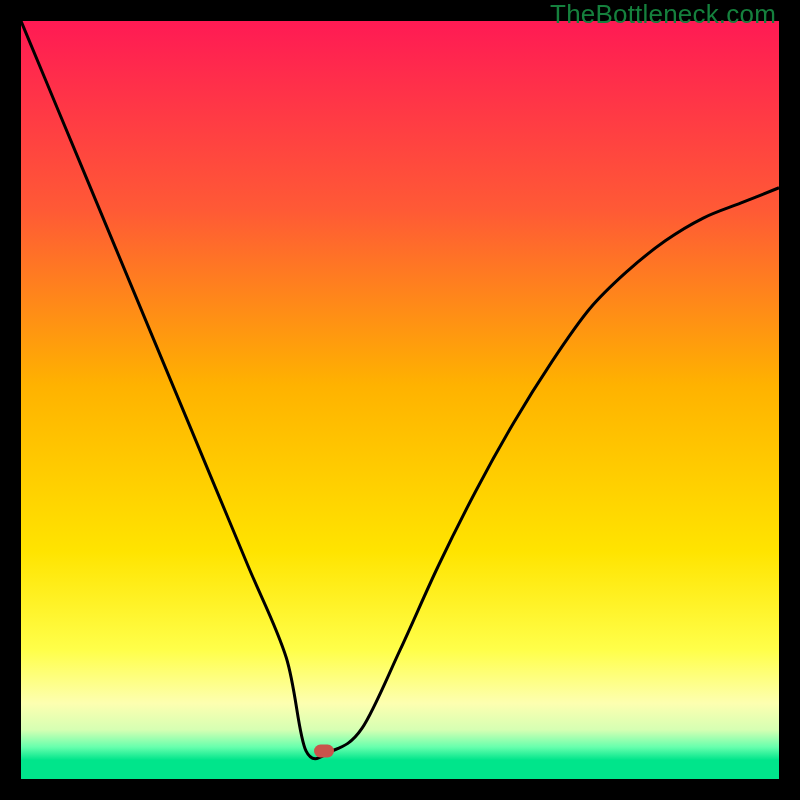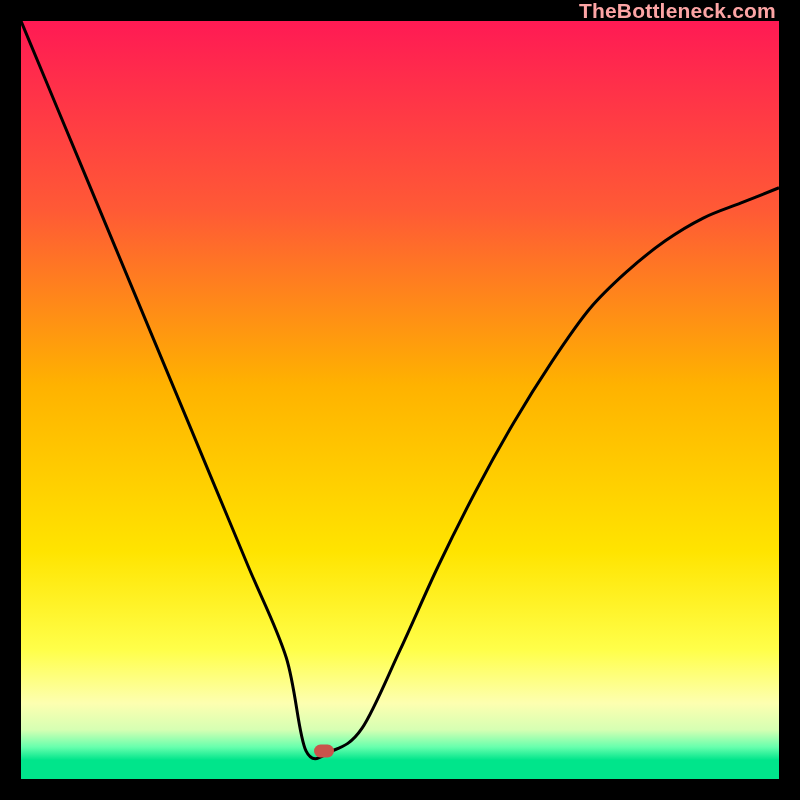--- a/index.html
+++ b/index.html
@@ -38,23 +38,23 @@
     width: 20px;
     height: 13px;
     border-radius: 7px;
     background: #c9544c;
     transform: translate(-50%, -50%);
   }
   .watermark {
     position: absolute;
     top: -1px;
     right: 24px;
-    color: #fca5a5;
-    font-size: 21px;
-    font-weight: 700;
+    color: #15803d;
+    font-size: 26px;
+    font-weight: 400;
     letter-spacing: 0.2px;
   }
 </style>
 </head>
 <body>
 
 <div class="frame">
   <svg class="gradient" viewBox="0 0 758 758" preserveAspectRatio="none">
     <defs>
       <linearGradient id="bg-grad" x1="0" y1="0" x2="0" y2="1">

